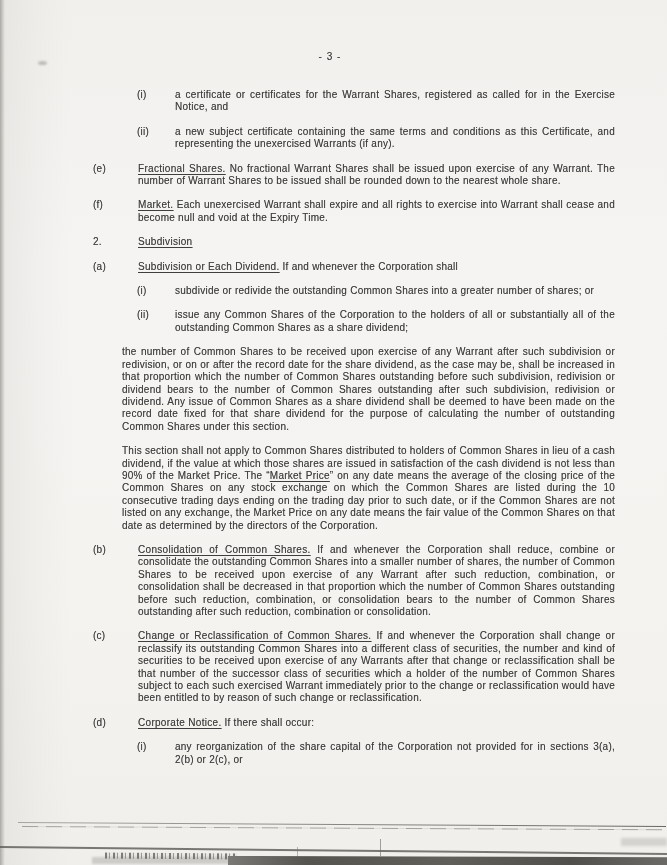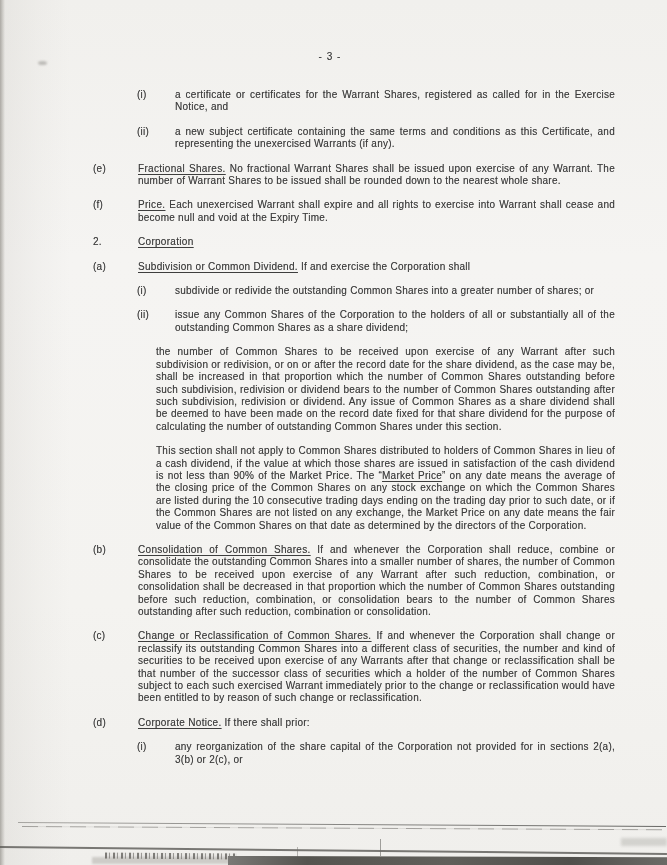--- a/index.html
+++ b/index.html
@@ -35,21 +35,21 @@
     text-align: center; letter-spacing: 1px;
   }
 
   .doc-body { position: absolute; left: 93px; top: 89px; width: 522px; }
 
   .row { display: flex; margin-bottom: 12px; }
   .row .marker { flex: 0 0 45px; }
   .row .text { flex: 1; text-align: justify; }
   .row.l2 { margin-left: 44px; }
   .row.l2 .marker { flex: 0 0 38px; }
-  .para { margin-left: 63px; margin-bottom: 12px; text-align: justify; }
+  .para { margin-left: 29px; margin-bottom: 12px; text-align: justify; }
   .u { text-decoration: underline; text-underline-offset: 1.5px; }
   .head { letter-spacing: 0.3px; }
 
   
   .streak-1 {
     position: absolute; left: 18px; top: 822px; width: 648px; height: 1.4px;
     background: linear-gradient(90deg, rgba(110,108,104,0.55), rgba(78,78,76,0.85));
     transform: rotate(0.35deg); transform-origin: left center;
   }
   .streak-1b {
@@ -105,31 +105,31 @@
       <span class="text">a new subject certificate containing the same terms and conditions as this Certificate, and representing the unexercised Warrants (if any).</span>
     </div>
 
     <div class="row">
       <span class="marker">(e)</span>
       <span class="text"><span class="u head">Fractional Shares.</span> <span>No fractional Warrant Shares shall be issued upon exercise of any Warrant. The number of Warrant Shares to be issued shall be rounded down to the nearest whole share.</span></span>
     </div>
 
     <div class="row">
       <span class="marker">(f)</span>
-      <span class="text"><span class="u head">Price.</span> <span>Each unexercised Warrant shall expire and all rights to exercise into Warrant shall cease and become null and void at the Expiry Time.</span></span>
+      <span class="text"><span class="u head">Market.</span> <span>Each unexercised Warrant shall expire and all rights to exercise into Warrant shall cease and become null and void at the Expiry Time.</span></span>
     </div>
 
     <div class="row">
       <span class="marker">2.</span>
-      <span class="text"><span class="u head">Corporation</span></span>
+      <span class="text"><span class="u head">Subdivision</span></span>
     </div>
 
     <div class="row">
       <span class="marker">(a)</span>
-      <span class="text"><span class="u head">Subdivision or Common Dividend.</span> <span>If and exercise the Corporation shall</span></span>
+      <span class="text"><span class="u head">Subdivision or Each Dividend.</span> <span>If and whenever the Corporation shall</span></span>
     </div>
 
     <div class="row l2">
       <span class="marker">(i)</span>
       <span class="text">subdivide or redivide the outstanding Common Shares into a greater number of shares; or</span>
     </div>
 
     <div class="row l2">
       <span class="marker">(ii)</span>
       <span class="text">issue any Common Shares of the Corporation to the holders of all or substantially all of the outstanding Common Shares as a share dividend;</span>
@@ -144,26 +144,26 @@
       <span class="text"><span class="u head">Consolidation of Common Shares.</span> <span>If and whenever the Corporation shall reduce, combine or consolidate the outstanding Common Shares into a smaller number of shares, the number of Common Shares to be received upon exercise of any Warrant after such reduction, combination, or consolidation shall be decreased in that proportion which the number of Common Shares outstanding before such reduction, combination, or consolidation bears to the number of Common Shares outstanding after such reduction, combination or consolidation.</span></span>
     </div>
 
     <div class="row">
       <span class="marker">(c)</span>
       <span class="text"><span class="u head">Change or Reclassification of Common Shares.</span> <span>If and whenever the Corporation shall change or reclassify its outstanding Common Shares into a different class of securities, the number and kind of securities to be received upon exercise of any Warrants after that change or reclassification shall be that number of the successor class of securities which a holder of the number of Common Shares subject to each such exercised Warrant immediately prior to the change or reclassification would have been entitled to by reason of such change or reclassification.</span></span>
     </div>
 
     <div class="row">
       <span class="marker">(d)</span>
-      <span class="text"><span class="u head">Corporate Notice.</span> <span>If there shall prior:</span></span>
+      <span class="text"><span class="u head">Corporate Notice.</span> <span>If there shall occur:</span></span>
     </div>
 
     <div class="row l2">
       <span class="marker">(i)</span>
-      <span class="text">any reorganization of the share capital of the Corporation not provided for in sections 2(a), 3(b) or 2(c), or</span>
+      <span class="text">any reorganization of the share capital of the Corporation not provided for in sections 3(a), 2(b) or 2(c), or</span>
     </div>
 
   </div>
 
   <div class="streak-1"></div>
   <div class="streak-1b"></div>
   <div class="streak-2"></div>
   <div class="corner-smudge"></div>
   <div class="tick-v1"></div>
   <div class="tick-v2"></div>

